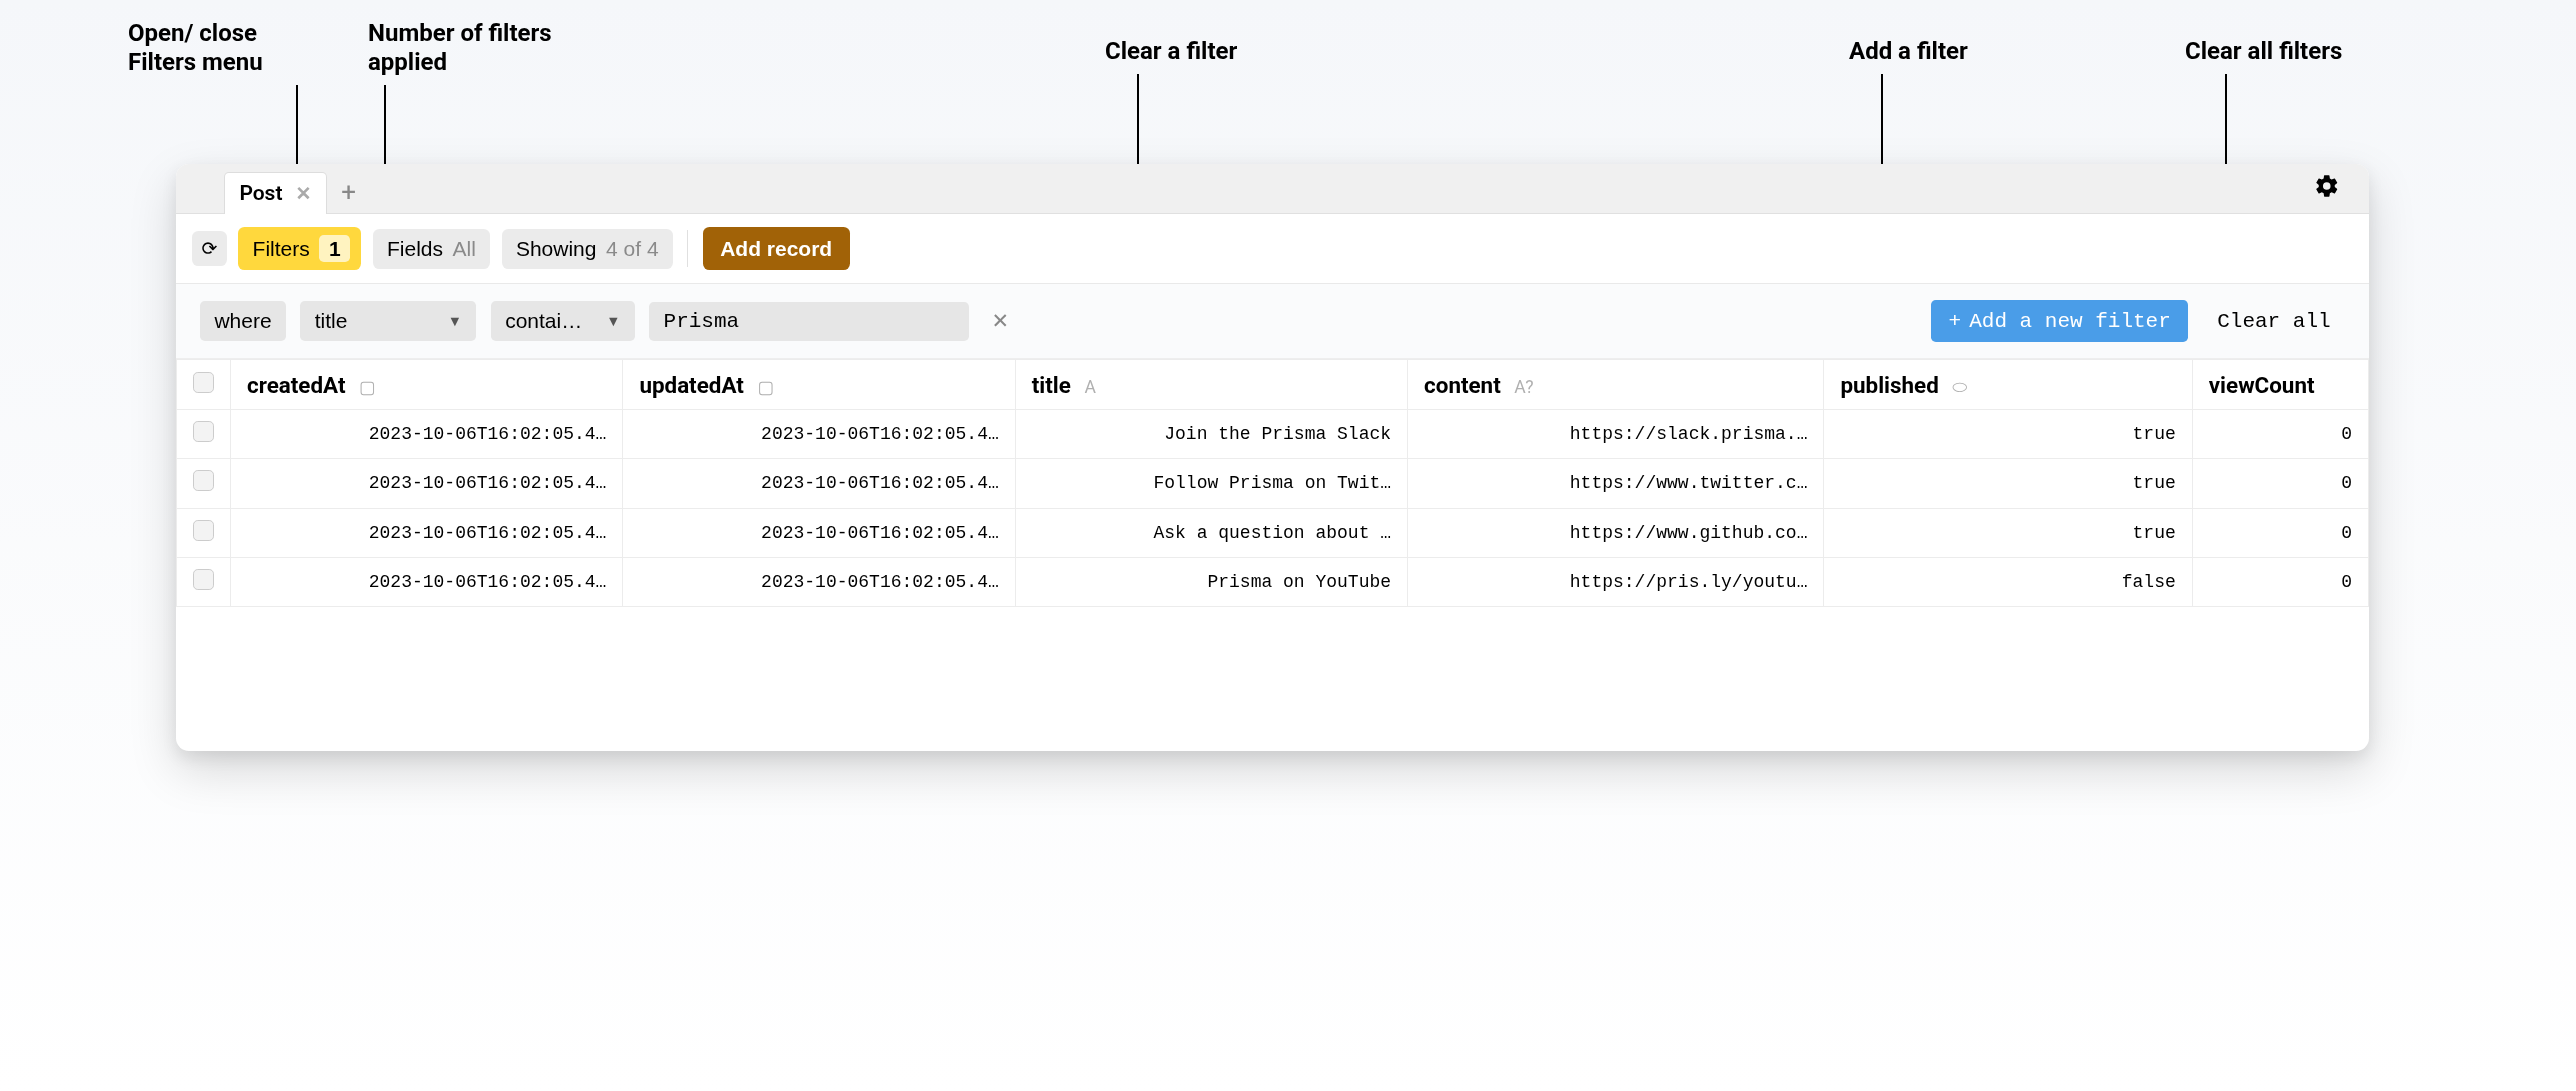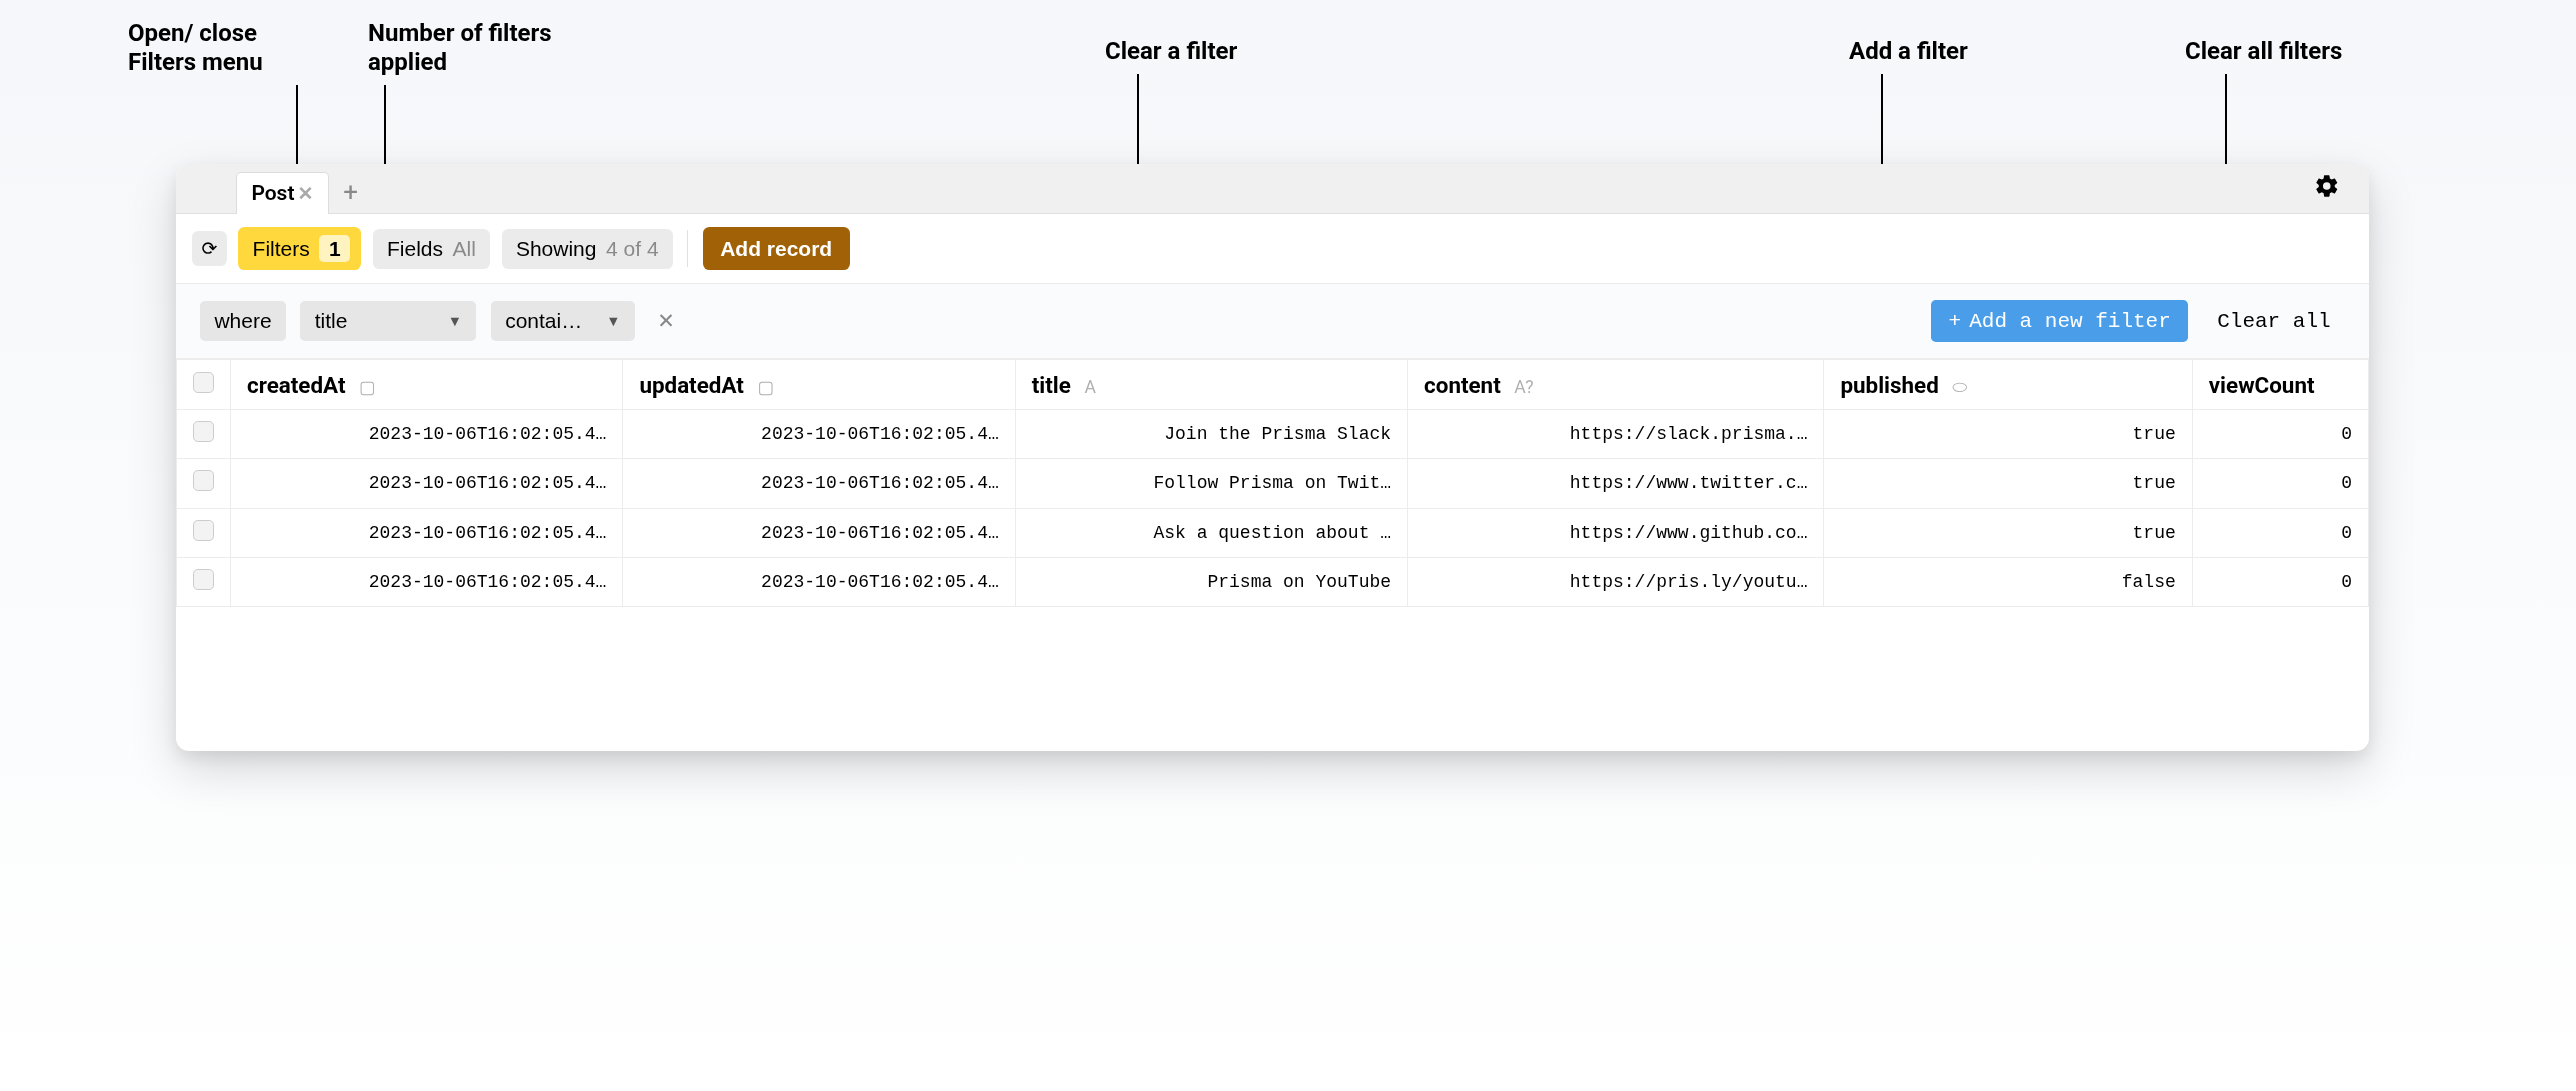--- a/index.html
+++ b/index.html
@@ -42,26 +42,25 @@
       padding-left: 48px;
     }
     .tab {
       background: #fff;
       border: 0.8px solid #ddd;
       border-bottom: none;
       border-radius: 4.8px 4.8px 0 0;
       padding: 9.6px 14.4px;
       display: flex;
       align-items: center;
-      gap: 3px;
+      gap: 13px;
       font-size: 21px;
       font-weight: 600;
       margin-top: 8px;
       height: 42px;
-      margin-left: 12px;
     }
     .tab-close {
       color: #aaa;
       font-size: 19px;
       cursor: pointer;
     }
     .new-tab {
       color: #888;
       font-size: 26px;
       padding: 0 14.4px;
@@ -298,20 +297,21 @@
   <div class="filterbar">
     <div class="chip">where</div>
     <div class="chip wide">
       <span>title</span>
       <span class="caret">▼</span>
     </div>
     <div class="chip wide" style="min-width:144px;">
       <span>contai…</span>
       <span class="caret">▼</span>
     </div>
+    <input class="filter-input" value="Prisma" style="">
     <span class="clear-filter">
       <span>✕</span>
     </span>
     <div class="spacer"></div>
     <button class="add-filter-btn">
       <span>+</span>
       <span>Add a new filter</span>
     </button>
     <span class="clear-all">Clear all</span>
   </div>

